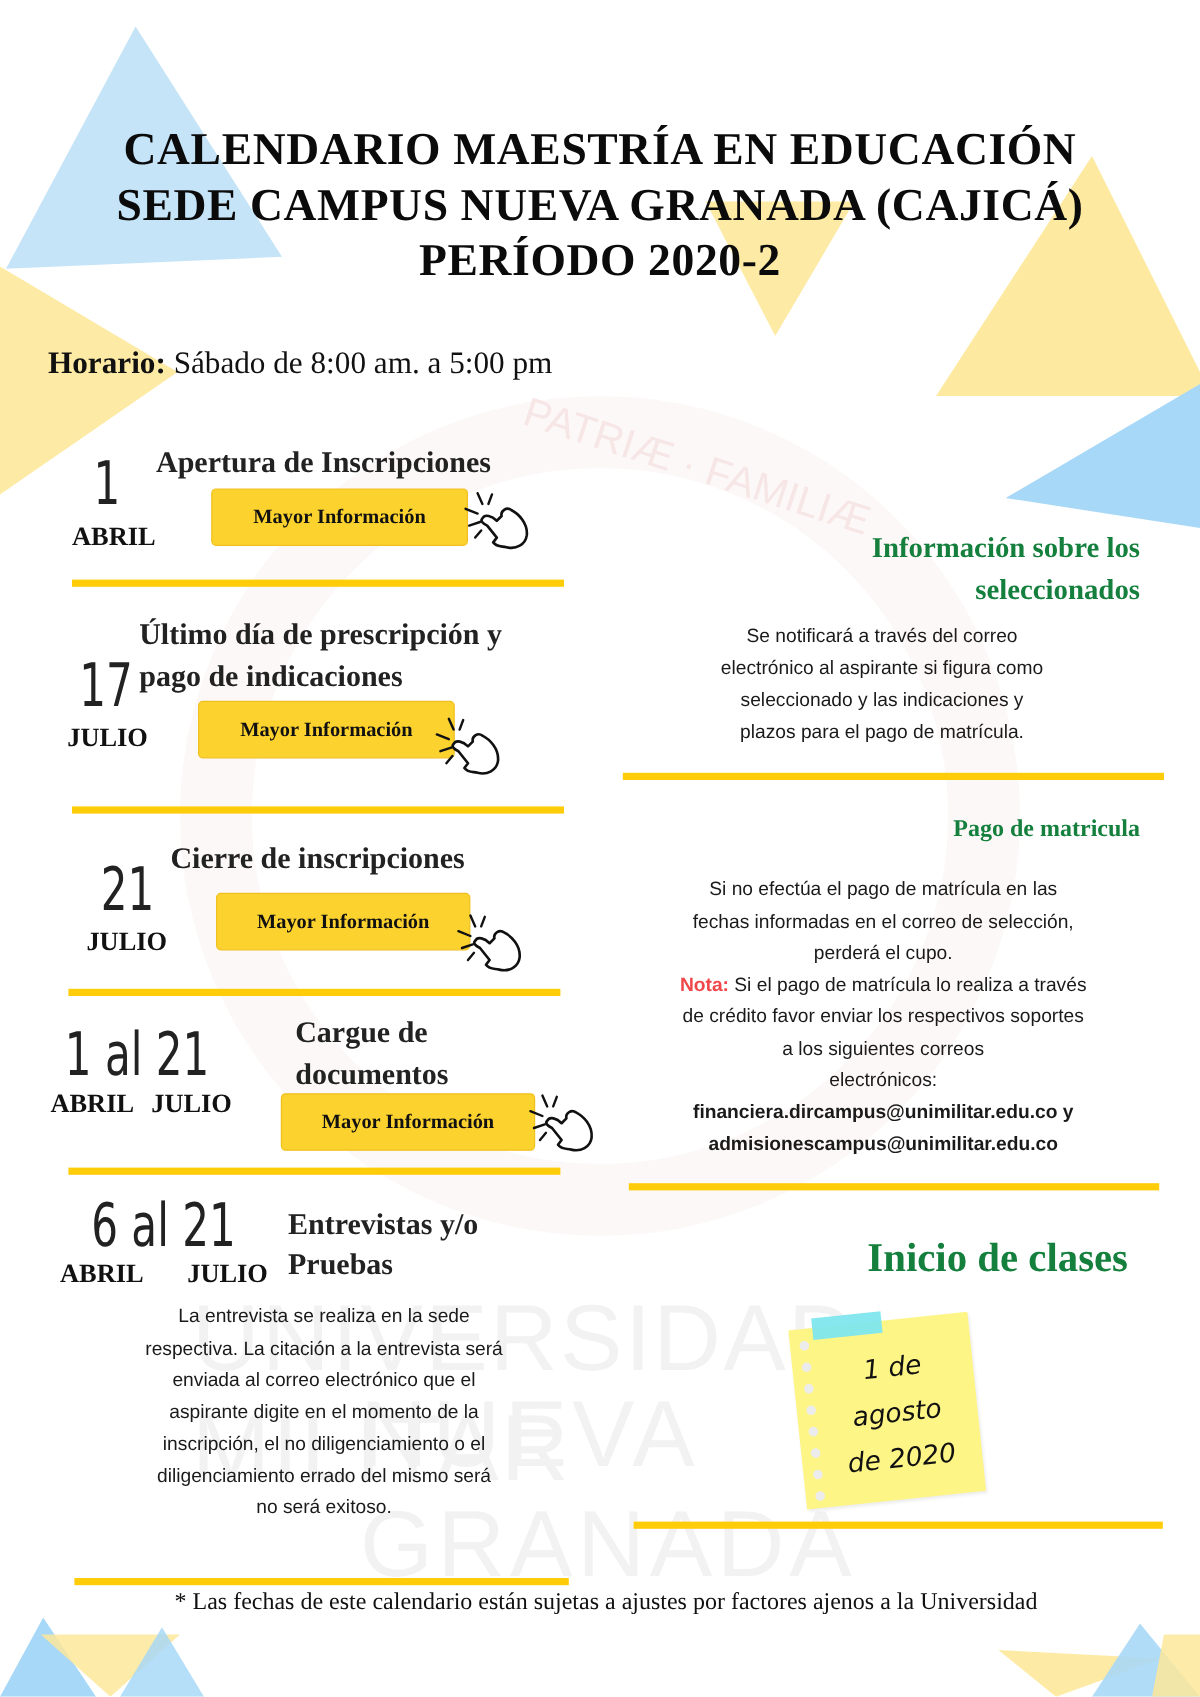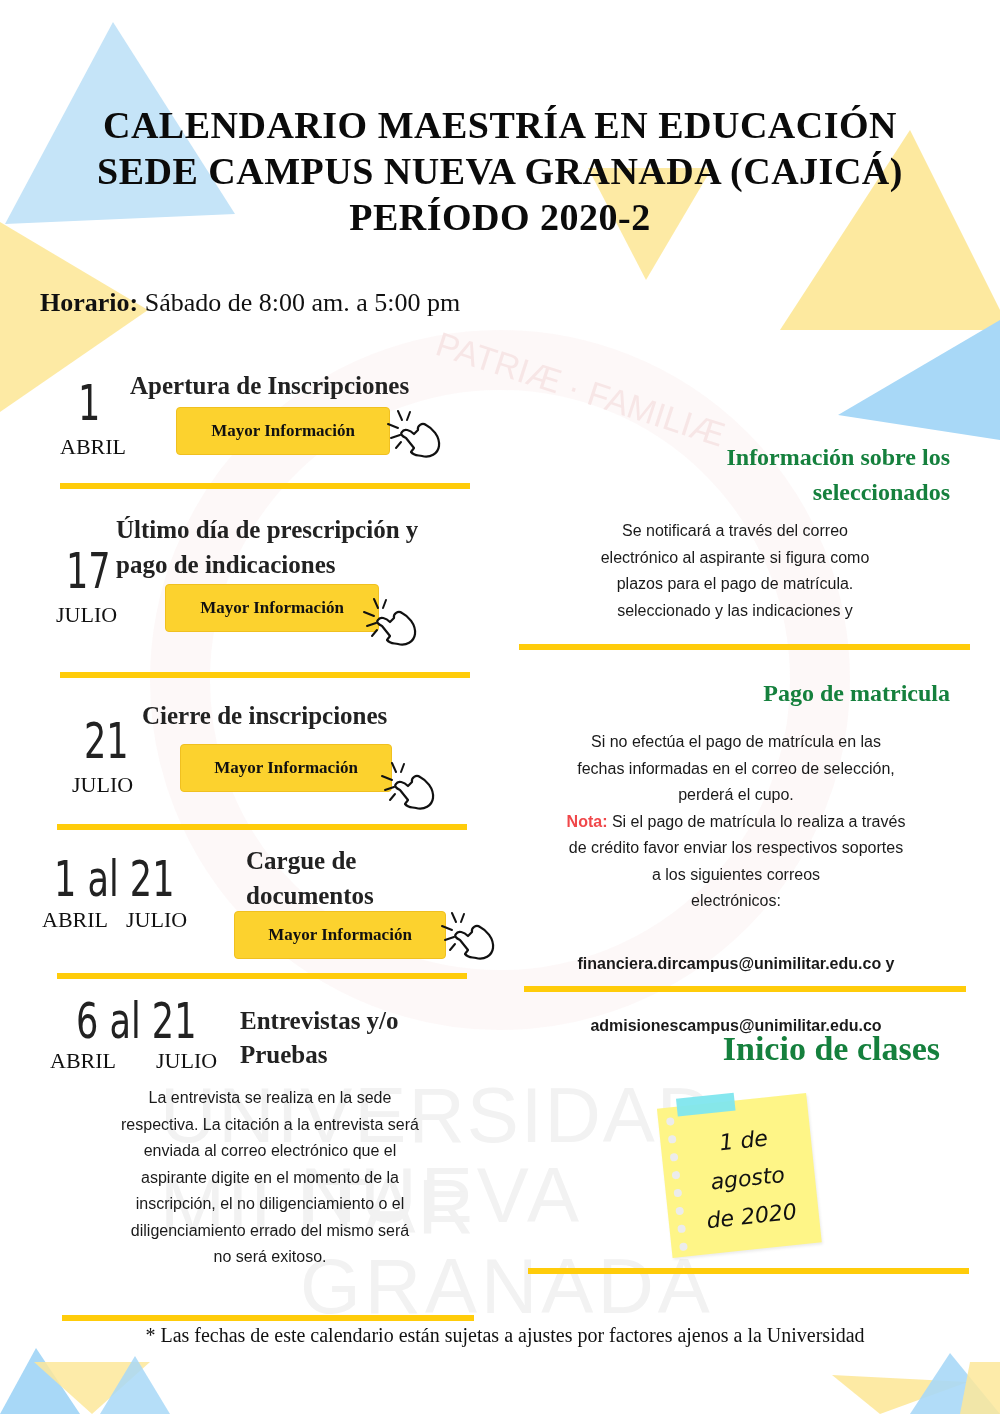--- a/index.html
+++ b/index.html
@@ -13,36 +13,36 @@
     position: absolute; left: 0; top: 102px; width: 1000px; text-align: center;
     font-family: "Liberation Serif", serif; font-weight: bold; font-size: 38px; line-height: 46px;
     letter-spacing: 0.5px; color: #0b0b0b;
   }
   .title div { display: block; }
 
   .horario { position: absolute; left: 40px; top: 288px; font-size: 26px; }
   .horario b { font-weight: bold; }
 
   .date-num { position: absolute; font-family: "DejaVu Sans", sans-serif; font-stretch: condensed; color: #222; font-size: 50px; transform: scaleX(0.78); transform-origin: left top; line-height: 1; }
-  .month { position: absolute; font-family: "Liberation Serif", serif; font-weight: normal; font-size: 22px; color: #111; }
+  .month { position: absolute; font-family: "Liberation Serif", serif; font-weight: bold; font-size: 22px; color: #111; }
   .ev-title { position: absolute; font-family: "Liberation Serif", serif; font-weight: bold; font-size: 25px; color: #222; text-align: left; line-height: 35px; }
 
   .btn {
     position: absolute; background: #fcd22e; border-radius: 4px; border: 1px solid #f0c020;
     font-family: "Liberation Serif", serif; font-weight: bold; font-size: 17px; color: #111;
     display: flex; align-items: center; justify-content: center; cursor: pointer;
   }
   .hand { position: absolute; width: 60px; height: 52px; }
 
   .rule { position: absolute; height: 6px; background: #ffcc0a; }
 
   .rt-title { position: absolute; font-family: "Liberation Serif", serif; font-weight: bold; color: #15803d; text-align: right; }
   .body-txt { position: absolute; font-family: "Liberation Sans", sans-serif; font-size: 16px; line-height: 26.5px; color: #1a1a1a; text-align: center; }
   .nota { color: #f0474a; font-weight: bold; }
-  .email { font-weight: bold; margin-top: 36px; }
+  .email { font-weight: bold; }
 
   .sticky-wrap { position: absolute; left: 664px; top: 1092px; width: 160px; height: 160px; transform: rotate(-6deg); }
   .sticky { position: absolute; left: 0; top: 8px; width: 150px; height: 150px; background: #fef587; box-shadow: 1px 2px 3px rgba(0,0,0,0.08); }
   .tape { position: absolute; left: 20px; top: 0; width: 58px; height: 18px; background: #7fe6ee; opacity: 0.95; }
   .holes span { position: absolute; left: 8px; width: 8px; height: 8px; border-radius: 50%; background: #ececec; }
   .sticky-text { position: absolute; left: 18px; top: 22px; width: 130px; text-align: center; font-family: "DejaVu Sans", sans-serif; font-size: 22px; line-height: 38px; color: #111; font-style: italic; }
 
   .footer { position: absolute; left: 0; top: 1324px; width: 1000px; text-align: center; font-family: "Liberation Serif", serif; font-size: 20px; color: #111; padding-left: 10px; }
 </style>
 </head>
@@ -162,26 +162,26 @@
 </div>
 <div class="rule" style="left:62px;top:1315px;width:412px;"></div>
 
 <div class="rt-title" style="left:520px;top:440px;width:430px;font-size:24px;line-height:35px;">
   <div>Información sobre los</div>
   <div>seleccionados</div>
 </div>
 <div class="body-txt" style="left:520px;top:518px;width:430px;">
   <div>Se notificará a través del correo</div>
   <div>electrónico al aspirante si figura como</div>
+  <div>seleccionado y las indicaciones y</div>
   <div>plazos para el  pago de matrícula.</div>
-  <div>seleccionado y las indicaciones y</div>
 </div>
 <div class="rule" style="left:519px;top:644px;width:451px;"></div>
 
-<div class="rt-title" style="left:520px;top:680px;width:430px;font-size:24px;">Pago de matricula</div>
+<div class="rt-title" style="left:520px;top:680px;width:430px;font-size:20px;">Pago de matricula</div>
 <div class="body-txt" style="left:516px;top:729px;width:440px;">
   <div>Si no efectúa el pago de matrícula en las</div>
   <div>fechas informadas en el correo de selección,</div>
   <div>perderá el cupo.</div>
   <div><span class="nota">Nota:</span><span> Si el pago de matrícula lo realiza a través</span></div>
   <div>de crédito favor enviar los respectivos soportes</div>
   <div>a los siguientes correos</div>
   <div>electrónicos:</div>
   <div class="email">financiera.dircampus@unimilitar.edu.co y</div>
   <div class="email">admisionescampus@unimilitar.edu.co</div>

